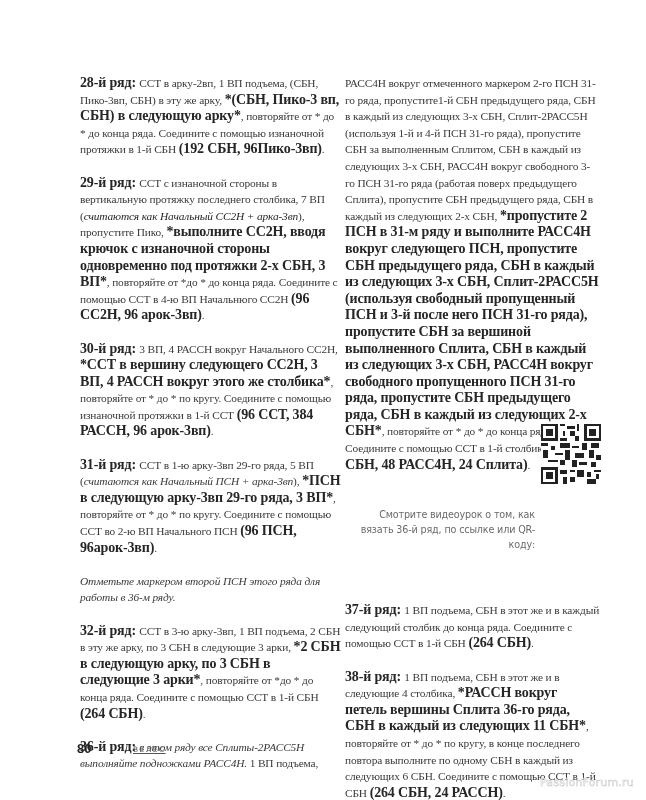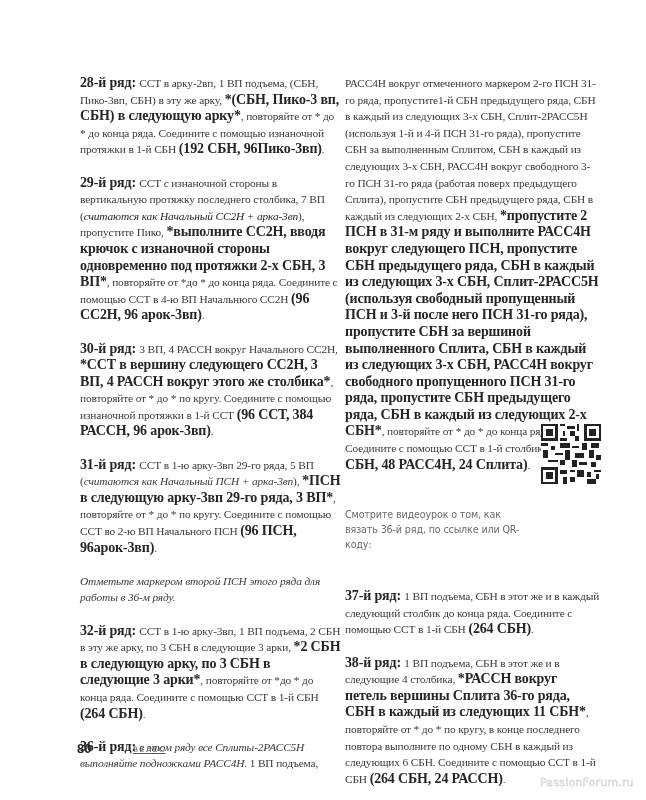--- a/index.html
+++ b/index.html
@@ -20,26 +20,27 @@
     letter-spacing: -0.15px;
   }
   .col.left { left: 80px; }
   .col.right { left: 345px; width: 255px; }
   .para { margin: 0 0 16.6px 0; }
   .para b { font-weight: bold; color: #262626; font-size: 14px; margin-top: 21px; }
   .para i { font-style: italic; }
   .video {
     position: relative;
     margin-top: 34px;
-    margin-bottom: 36px;
+    margin-bottom: 50px;
     font-family: "DejaVu Sans", "Liberation Sans", sans-serif;
     font-size: 9.6px;
     line-height: 15px;
     color: #6a6a6a;
     width: 190px;
+    text-align: right;
   }
   .video .link {
     font-size: 10.2px;
     color: #333;
     line-height: 16px;
     margin-top: 2px;
     word-break: break-all;
   }
   .qr {
     position: absolute;
@@ -77,21 +78,21 @@
 </style>
 </head>
 <body>
 
 <div class="col left" id="left-col">
     <p class="para"><b>28-й ряд: </b><span>ССТ в арку-2вп, 1 ВП подъема, (СБН, Пико-3вп, СБН) в эту же арку, </span><b>*(СБН, Пико-3 вп, СБН) в следующую арку*</b><span>, повторяйте от * до * до конца ряда. Соедините с помощью изнаночной протяжки в 1-й СБН </span><b>(192 СБН, 96Пико-3вп)</b><span>.</span></p>
     <p class="para"><b>29-й ряд: </b><span>ССТ с изнаночной стороны в вертикальную протяжку последнего столбика, 7 ВП (</span><i style="font-weight: normal; color: rgb(38, 38, 38);">считаются как Начальный СС2Н + арка-3вп</i><span>), пропустите Пико, </span><b>*выполните СС2Н, вводя крючок с изнаночной стороны одновременно под протяжки 2-х СБН, 3 ВП*</b><span>, повторяйте от *до * до конца ряда. Соедините с помощью ССТ в 4-ю ВП Начальнюго СС2Н </span><b>(96 СС2Н, 96 арок-3вп)</b><span>.</span></p>
     <p class="para"><b>30-й ряд: </b><span>3 ВП, 4 РАССН вокруг Начального СС2Н, </span><b>*ССТ в вершину следующего СС2Н, 3 ВП, 4 РАССН вокруг этого же столбика*</b><span>, повторяйте от * до * по кругу. Соедините с помощью изнаночной протяжки в 1-й ССТ </span><b>(96 ССТ, 384 РАССН, 96 арок-3вп)</b><span>.</span></p>
     <p class="para"><b>31-й ряд: </b><span>ССТ в 1-ю арку-3вп 29-го ряда, 5 ВП (</span><i>считаются как Начальный ПСН + арка-3вп</i><span>), </span><b>*ПСН в следующую арку-3вп 29-го ряда, 3 ВП*</b><span>, повторяйте от * до * по кругу. Соедините с помощью ССТ во 2-ю ВП Начального ПСН </span><b>(96 ПСН, 96арок-3вп)</b><span>.</span></p>
     <p class="para"><i>Отметьте маркером второй ПСН этого ряда для работы в 36-м ряду.</i></p>
-    <p class="para"><b>32-й ряд: </b><span>ССТ в 1-ю арку-3вп, 1 ВП подъема, 2 СБН в эту же арку, по 3 СБН в следующие 3 арки, </span><b>*2 СБН в следующую арку, по 3 СБН в следующие 3 арки*</b><span>, повторяйте от *до * до конца ряда. Соедините с помощью ССТ в 1-й СБН </span><b>(264 СБН)</b><span>.</span></p>
+    <p class="para"><b>32-й ряд: </b><span>ССТ в 3-ю арку-3вп, 1 ВП подъема, 2 СБН в эту же арку, по 3 СБН в следующие 3 арки, </span><b>*2 СБН в следующую арку, по 3 СБН в следующие 3 арки*</b><span>, повторяйте от *до * до конца ряда. Соедините с помощью ССТ в 1-й СБН </span><b>(264 СБН)</b><span>.</span></p>
     <p class="para"><b>36-й ряд: </b><i>в этом ряду все Сплиты-2РАСС5Н выполняйте подножками РАСС4Н.</i><span> 1 ВП подъема,</span></p>
   </div>
 
 <div class="col right">
   <div id="right-top">
       <p class="para"><span>РАСС4Н вокруг отмеченного маркером 2-го ПСН 31-го ряда, пропустите1-й СБН предыдущего ряда, СБН в каждый из следующих 3-х СБН, Сплит-2РАСС5Н (используя 1-й и 4-й ПСН 31-го ряда), пропустите СБН за выполненным Сплитом, СБН в каждый из следующих 3-х СБН, РАСС4Н вокруг свободного 3-го ПСН 31-го ряда (работая поверх предыдущего Сплита), пропустите СБН предыдущего ряда, СБН в каждый из следующих 2-х СБН, </span><b>*пропустите 2 ПСН в 31-м ряду и выполните РАСС4Н вокруг следующего ПСН, пропустите СБН предыдущего ряда, СБН в каждый из следующих 3-х СБН, Сплит-2РАСС5Н (используя свободный пропущенный ПСН и 3-й после него ПСН 31-го ряда), пропустите СБН за вершиной выполненного Сплита, СБН в каждый из следующих 3-х СБН, РАСС4Н вокруг свободного пропущенного ПСН 31-го ряда, пропустите СБН предыдущего ряда, СБН в каждый из следующих 2-х СБН*</b><span>, повторяйте от * до * до конца ряда. Соедините с помощью ССТ в 1-й столбик </span><b>(192 СБН, 48 РАСС4Н, 24 Сплита)</b><span>.</span></p>
     </div>
   <div class="video">
     <div>Смотрите видеоурок о том, как вязать 36-й ряд, по ссылке или QR-коду:</div>
   </div>

